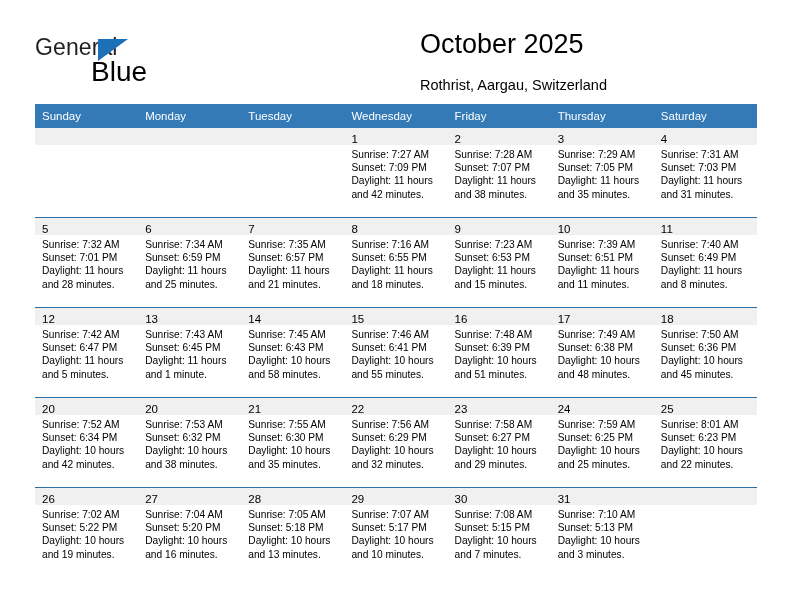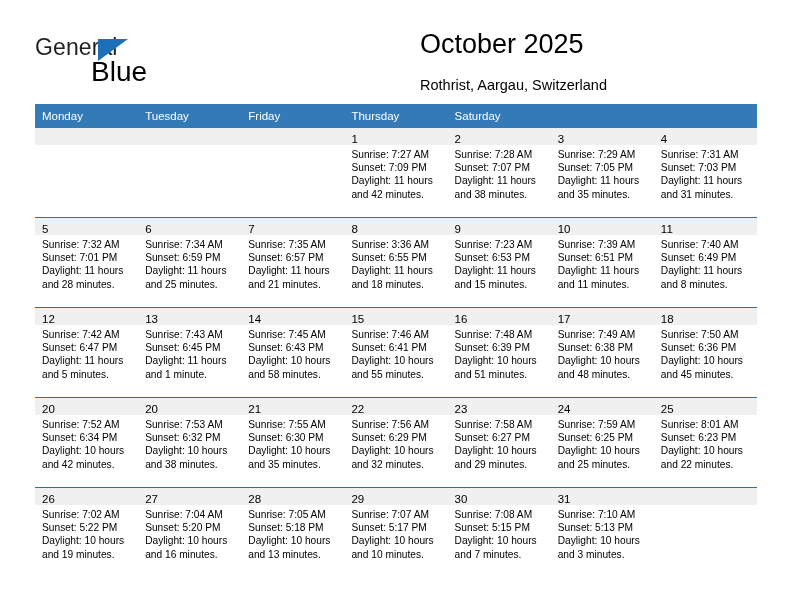--- a/index.html
+++ b/index.html
@@ -149,22 +149,24 @@
       <span class="logo-blue">Blue</span>
     </div>
     <div class="title-block">
       <div class="cal-title">October 2025</div>
       <div class="cal-subtitle">Rothrist, Aargau, Switzerland</div>
     </div>
   </div>
 
   <div class="calendar">
     <div class="dow-row">
+      <div class="dow-cell">Sunday</div>
       <div class="dow-cell">Monday</div>
       <div class="dow-cell">Tuesday</div>
+      <div class="dow-cell">Wednesday</div>
       <div class="dow-cell">Friday</div>
       <div class="dow-cell">Thursday</div>
       <div class="dow-cell">Saturday</div>
     </div>
     <div id="weeks-container">
         <div class="week-row">
           <div class="day-cell empty">
             <div class="day-num-band"><span class="day-num"></span></div>
           </div>
           <div class="day-cell empty">
@@ -234,21 +236,21 @@
             <div class="day-body">
               <div class="day-line">Sunrise: 7:35 AM</div>
               <div class="day-line">Sunset: 6:57 PM</div>
               <div class="day-line">Daylight: 11 hours</div>
               <div class="day-line">and 21 minutes.</div>
             </div>
           </div>
           <div class="day-cell">
             <div class="day-num-band"><span class="day-num">8</span></div>
             <div class="day-body">
-              <div class="day-line">Sunrise: 3:36 AM</div>
+              <div class="day-line">Sunrise: 7:16 AM</div>
               <div class="day-line">Sunset: 6:55 PM</div>
               <div class="day-line">Daylight: 11 hours</div>
               <div class="day-line">and 18 minutes.</div>
             </div>
           </div>
           <div class="day-cell">
             <div class="day-num-band"><span class="day-num">9</span></div>
             <div class="day-body">
               <div class="day-line">Sunrise: 7:23 AM</div>
               <div class="day-line">Sunset: 6:53 PM</div>

